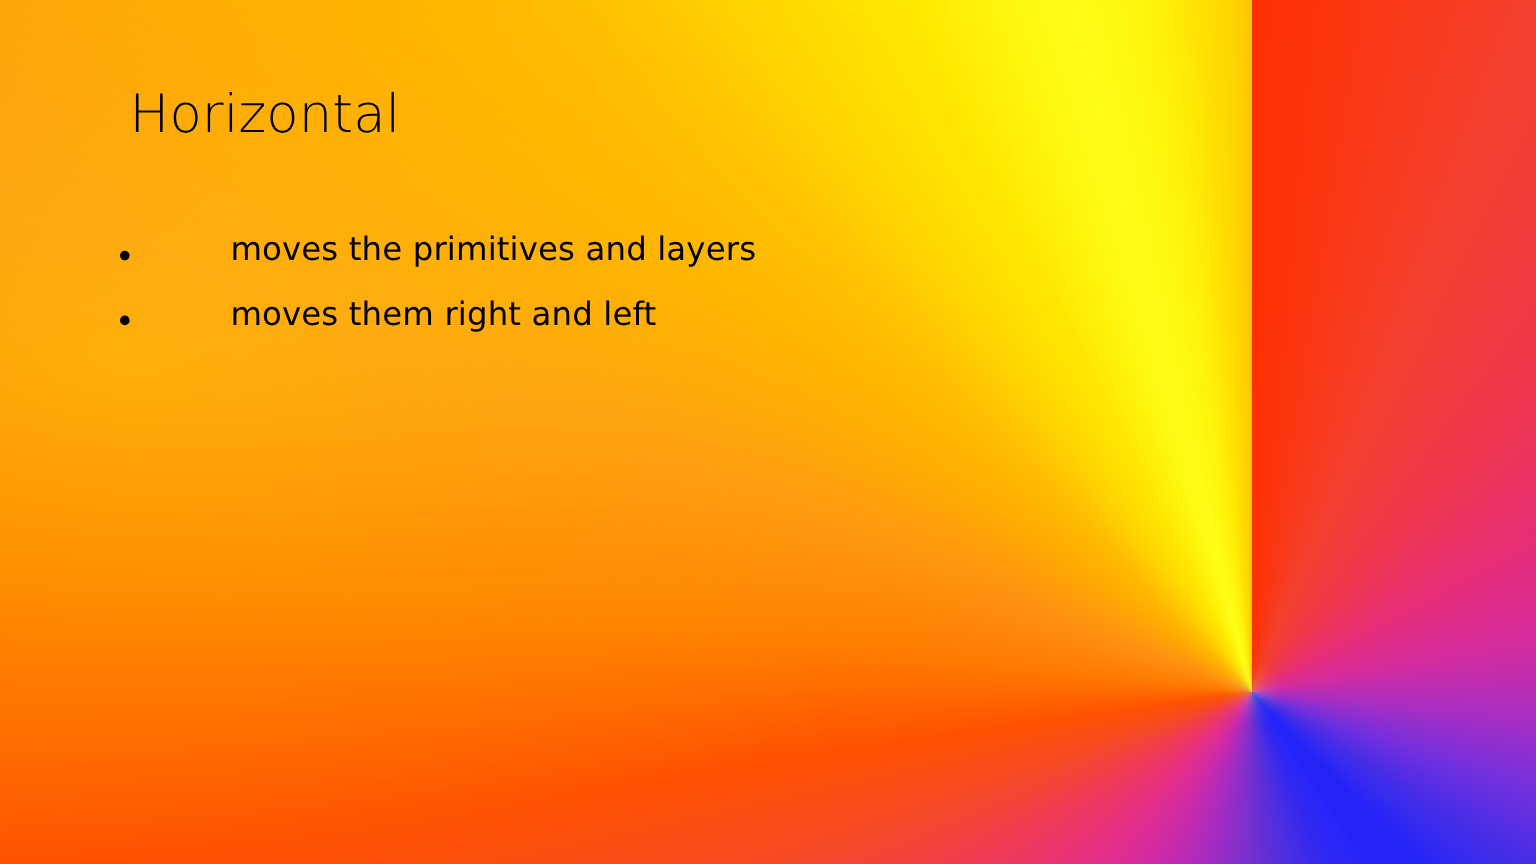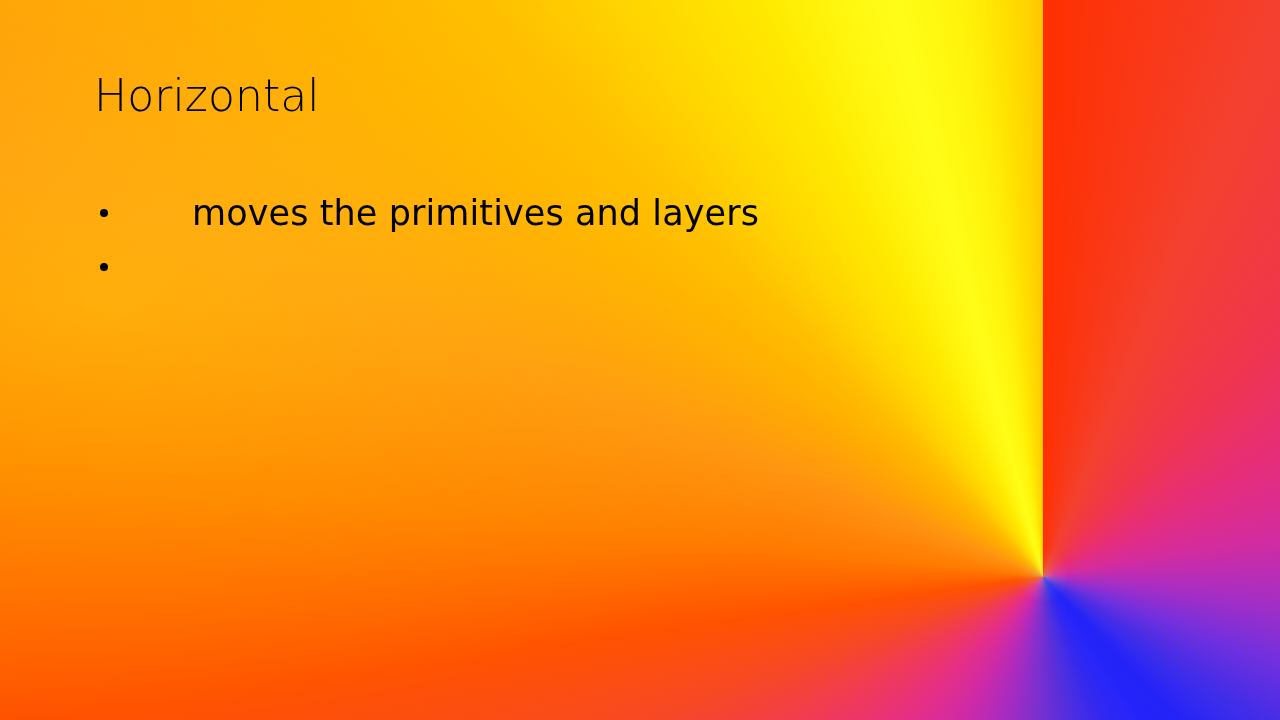--- a/index.html
+++ b/index.html
@@ -113,21 +113,21 @@
   }
 
   
   .content {
     position: absolute;
     inset: 0;
   }
 
   .slide-title {
     position: absolute;
-    left: 94px;
+    left: 108px;
     top: 70px;
     font-size: 44px;
     font-weight: 300;
     color: #000000;
     letter-spacing: 0.1px;
     line-height: 1.18;
     white-space: nowrap;
   }
 
   .bullet-list {
@@ -149,21 +149,21 @@
     height: 8px;
     border-radius: 50%;
     background: #000000;
     margin-top: 16px;
     margin-left: 6px;
   }
 
   .bullet-text {
     flex: 0 0 auto;
     margin-left: 84px;
-    font-size: 35px;
+    font-size: 27px;
     font-weight: 400;
     color: #000000;
     line-height: 1.18;
     letter-spacing: 0.1px;
     white-space: nowrap;
   }
 </style>
 </head>
 <body>
 
@@ -182,17 +182,18 @@
     <div class="bullet-list">
 
       <div class="bullet-item">
         <span class="bullet-marker"></span>
         <span class="bullet-text">moves the primitives and layers</span>
       </div>
 
 
       <div class="bullet-item">
         <span class="bullet-marker"></span>
+        <span class="bullet-text">moves them right and left</span>
       </div>
 
     </div>
   </div>
 </div>
 
 </body></html>

